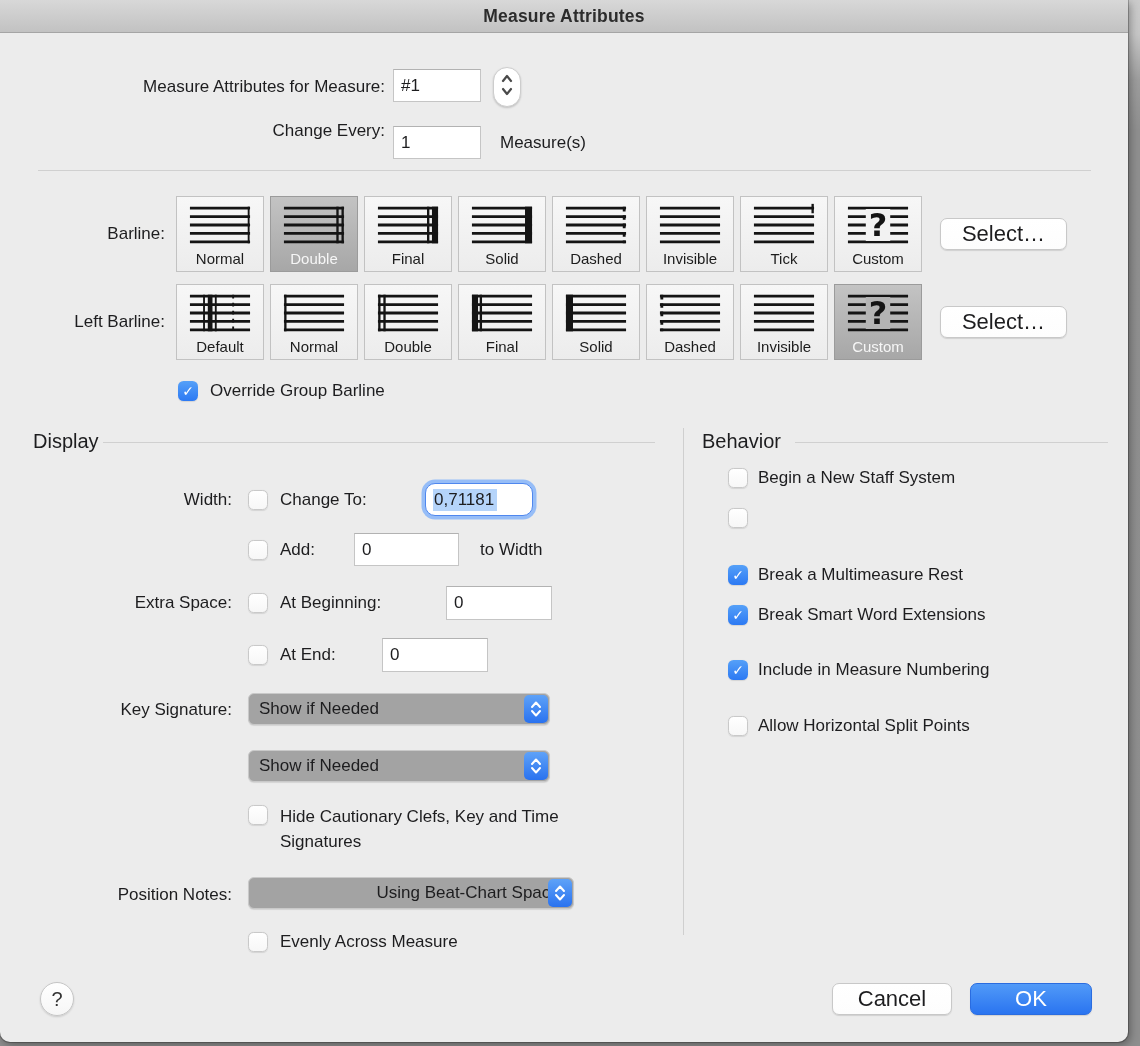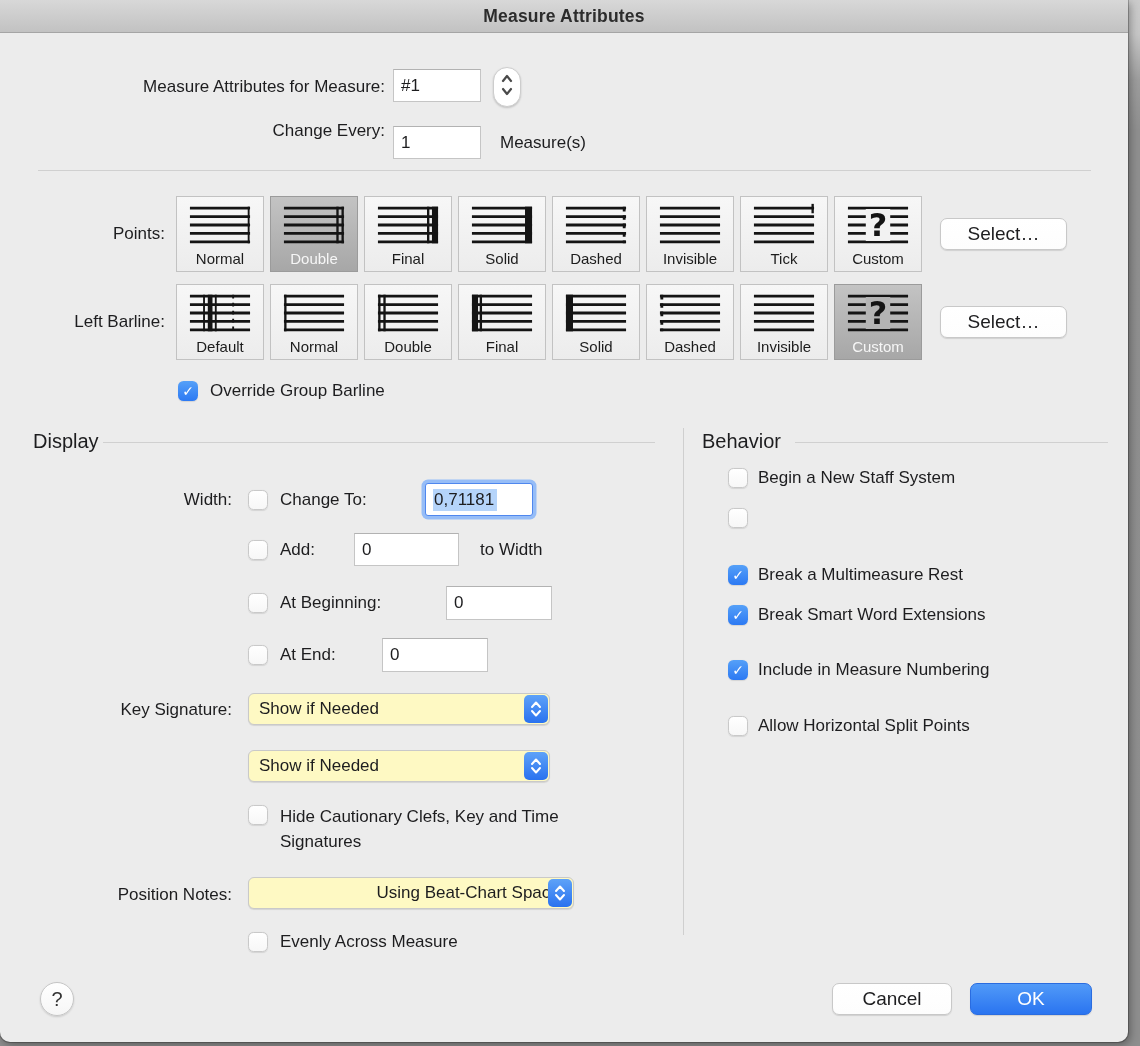--- a/index.html
+++ b/index.html
@@ -21,21 +21,21 @@
     display:flex;align-items:center;justify-content:center;
   }
   .titlebar .title{font-size:17.5px;font-weight:600;color:#2c2c2c;letter-spacing:.2px;}
   .lbl{position:absolute;font-size:17px;color:#1d1d1f;line-height:22px;}
   .rlabel{text-align:right;width:232px;left:0;}
   .tfield{
     position:absolute;background:#fff;border:1px solid #c5c5c5;border-top-color:#b2b2b2;
     display:flex;align-items:center;font-size:17px;color:#1d1d1f;padding-left:7px;box-sizing:border-box;
   }
   .tfield.focused{
-    border:1px solid #4f87ee;border-radius:3px;
+    border:1px solid #4f87ee;border-radius:10px;
     box-shadow:0 0 0 3.5px #96bdf7;
   }
   .seltext{background:#b5d4fa;padding:1px 3px 1px 1px;}
   .stepper{
     position:absolute;width:28px;height:40px;background:#fff;border-radius:14px;
     border:1px solid #cdcdcd;box-shadow:0 1px 2px rgba(0,0,0,.18);box-sizing:border-box;
     display:flex;align-items:center;justify-content:center;
   }
   .hr{position:absolute;height:1px;background:#d0d0d0;}
   .vr{position:absolute;width:1px;background:#cfcfcf;}
@@ -46,38 +46,38 @@
     display:flex;flex-direction:column;align-items:center;justify-content:flex-end;
     cursor:default;
   }
   .bar-btn .glyph{flex:1;display:flex;align-items:center;justify-content:center;padding-top:3px;}
   .bar-btn .bar-label{font-size:15px;color:#1c1c1c;line-height:20px;padding-bottom:2px;}
   .bar-btn.selected{background:linear-gradient(#c3c3c3,#a7a7a7);border-color:#9b9b9b;}
   .bar-btn.selected .bar-label{color:#f6f6f6;}
   .push-btn{
     position:absolute;background:linear-gradient(#ffffff,#fdfdfd);
     border:1px solid #c8c8c8;border-radius:7px;box-shadow:0 1px 1px rgba(0,0,0,.12);
-    font-size:19px;color:#1d1d1f;display:flex;align-items:center;justify-content:center;box-sizing:border-box;
+    font-size:22px;color:#1d1d1f;display:flex;align-items:center;justify-content:center;box-sizing:border-box;
   }
   .push-btn.primary{
     background:linear-gradient(#519af8,#2a74f0);border-color:#2a6ce0;color:#ffffff;
   }
   .cb{
     position:absolute;width:20px;height:20px;border-radius:5.5px;box-sizing:border-box;
     background:linear-gradient(#ffffff,#f7f7f7);border:1px solid #c9c9c9;
     box-shadow:0 .5px 1px rgba(0,0,0,.1);
     display:flex;align-items:center;justify-content:center;
   }
   .cb.checked{background:linear-gradient(#55a0f8,#2c79f3);border:none;}
   .cb.checked::after{
     content:"✓";font-family:"DejaVu Sans",sans-serif;font-weight:bold;
     color:#fff;font-size:14px;line-height:1;
   }
   .select{
-    position:absolute;background:#fef9c3;border:1px solid #c9c9c9;border-radius:6px;
+    position:absolute;background:#a3a3a3;border:1px solid #c9c9c9;border-radius:6px;
     box-shadow:0 1px 1px rgba(0,0,0,.1);box-sizing:border-box;height:32px;
     display:flex;align-items:center;
   }
   .select .select-label{font-size:17px;color:#1d1d1f;padding-left:10px;}
   .select .cap{
     position:absolute;right:1px;top:1px;bottom:1px;width:24px;border-radius:5px;
     background:linear-gradient(#5ea2f8,#2a72ef);
     display:flex;align-items:center;justify-content:center;
   }
   .help-btn{
@@ -112,21 +112,21 @@
   </div>
 
   <div class="lbl rlabel" style="top:120px;width:385px;">Change Every:</div>
   <div class="tfield" style="left:393px;top:126px;width:88px;height:33px;">
     <span>1</span>
   </div>
   <div class="lbl" style="left:500px;top:132px;">Measure(s)</div>
 
   <div class="hr" style="left:38px;top:170px;width:1053px;"></div>
 
-  <div class="lbl rlabel" style="top:223px;width:165px;">Points:</div>
+  <div class="lbl rlabel" style="top:223px;width:165px;">Barline:</div>
   <div class="bar-row" id="barline-buttons" style="left:176px;top:196px;">
       <div class="bar-btn">
         <span class="glyph">
           <svg viewBox="0 0 66 46" width="62" height="44">
             <line x1="1" y1="5" x2="65" y2="5" stroke="#141414" stroke-width="3"></line>
             <line x1="1" y1="14" x2="65" y2="14" stroke="#141414" stroke-width="3"></line>
             <line x1="1" y1="23" x2="65" y2="23" stroke="#141414" stroke-width="3"></line>
             <line x1="1" y1="32" x2="65" y2="32" stroke="#141414" stroke-width="3"></line>
             <line x1="1" y1="41" x2="65" y2="41" stroke="#141414" stroke-width="3"></line>
             <line x1="63.5" y1="3.5" x2="63.5" y2="42.5" stroke="#141414" stroke-width="2"></line>
@@ -364,20 +364,21 @@
     <span class="seltext">0,71181</span>
   </div>
 
   <span class="cb" style="left:248px;top:540px;"></span>
   <div class="lbl" style="left:280px;top:539px;">Add:</div>
   <div class="tfield" style="left:354px;top:533px;width:105px;height:33px;">
     <span>0</span>
   </div>
   <div class="lbl" style="left:480px;top:539px;">to Width</div>
 
+  <div class="lbl rlabel" style="top:592px;">Extra Space:</div>
   <span class="cb" style="left:248px;top:593px;"></span>
   <div class="lbl" style="left:280px;top:592px;">At Beginning:</div>
   <div class="tfield" style="left:446px;top:586px;width:106px;height:34px;">
     <span>0</span>
   </div>
 
   <span class="cb" style="left:248px;top:645px;"></span>
   <div class="lbl" style="left:280px;top:644px;">At End:</div>
   <div class="tfield" style="left:382px;top:638px;width:106px;height:34px;">
     <span>0</span>

